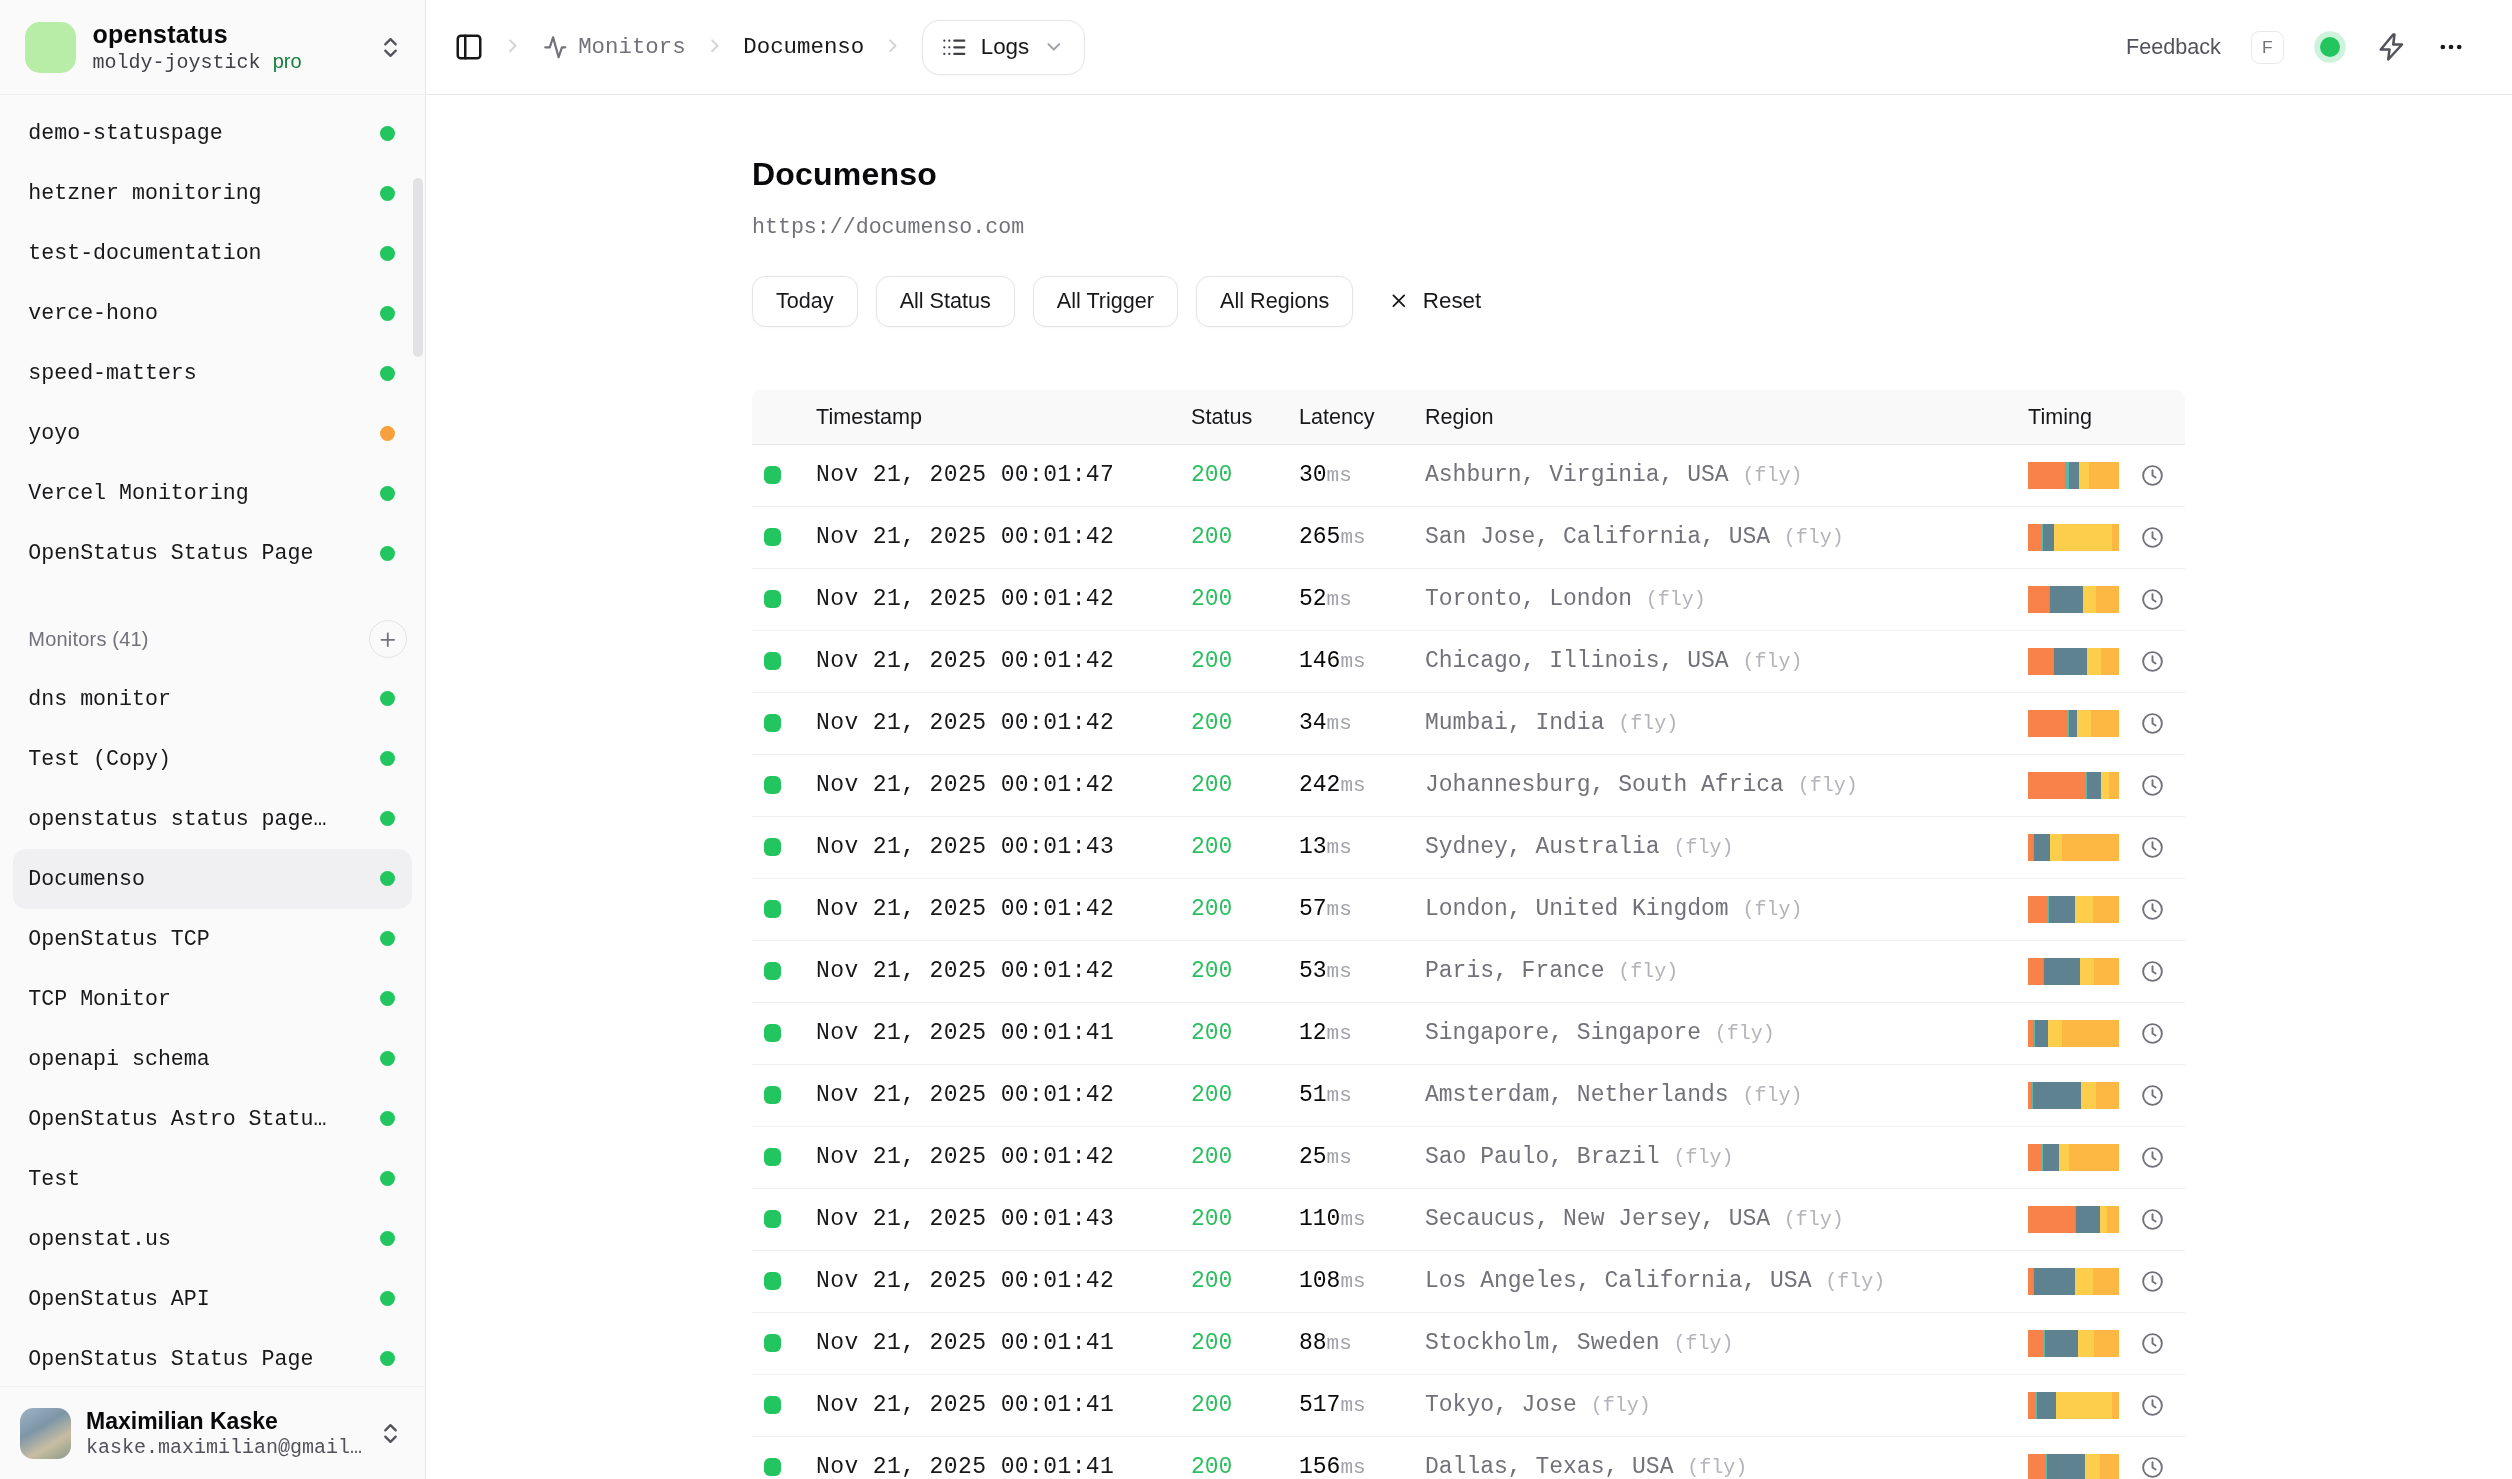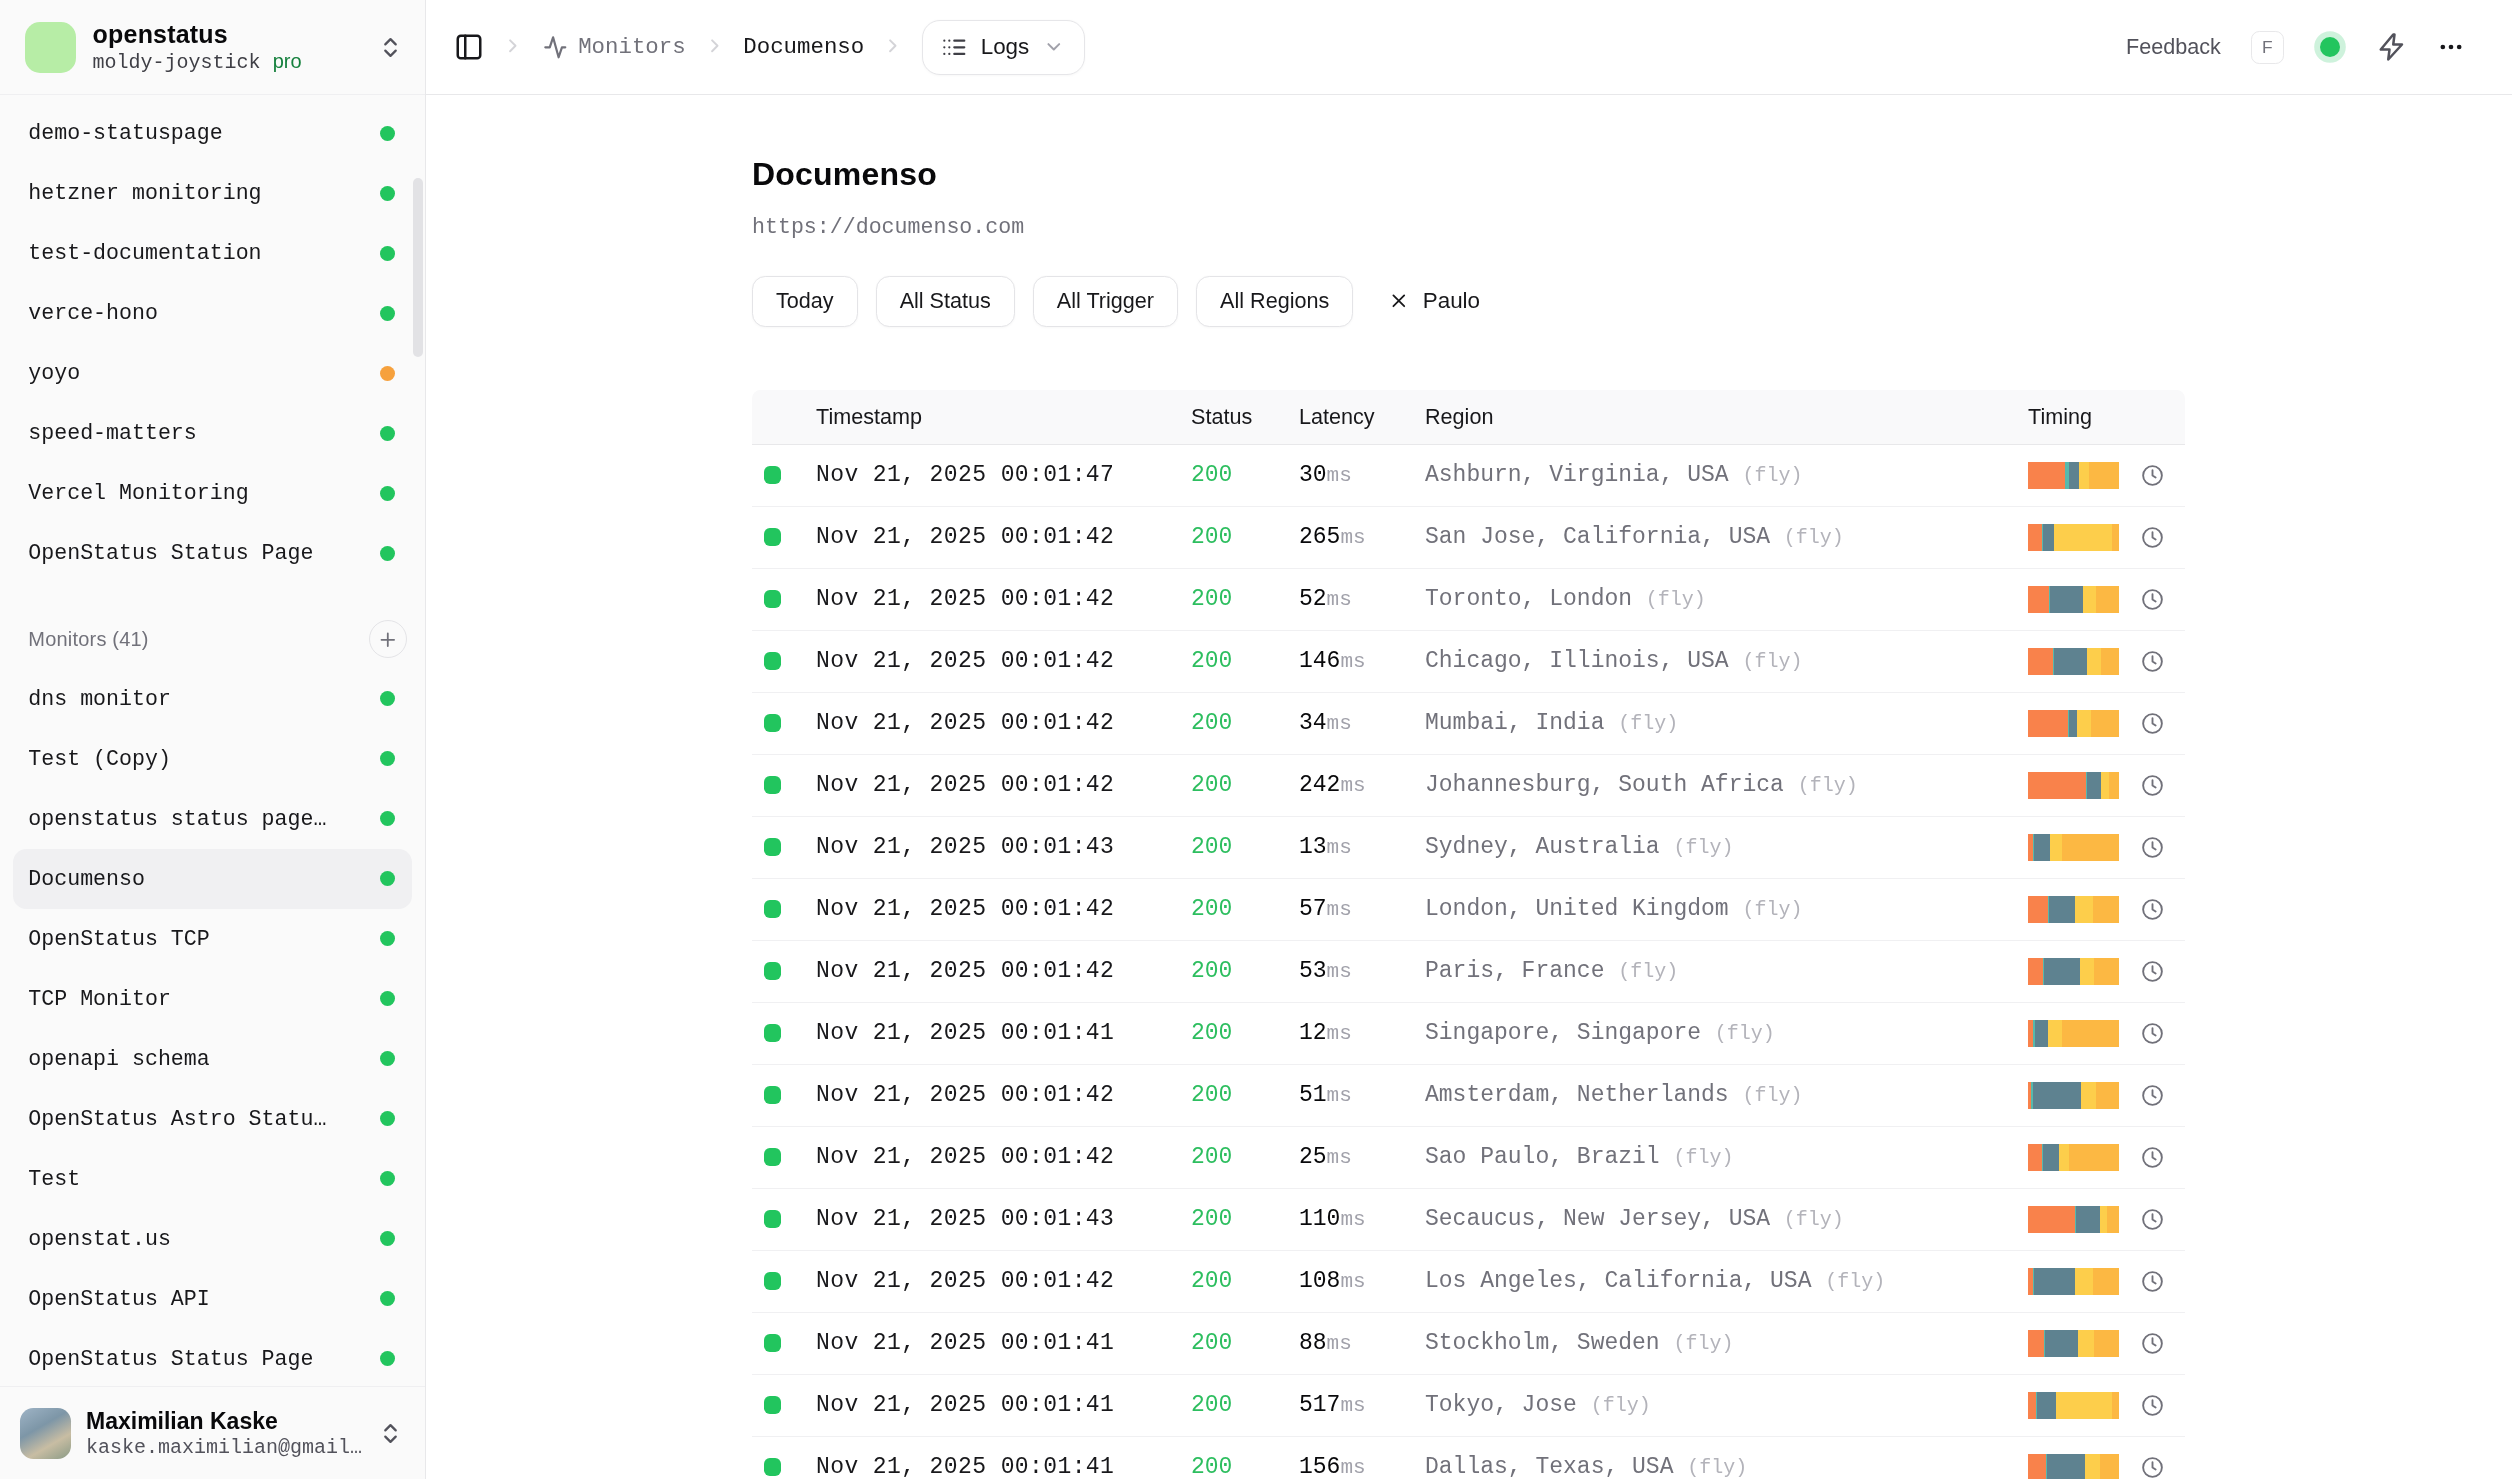--- a/index.html
+++ b/index.html
@@ -113,26 +113,26 @@
           </li>
           <li class="nav-item">
             <span class="label mono">test-documentation</span>
             <span class="dot" style="background: rgb(34, 197, 94);"></span>
           </li>
           <li class="nav-item">
             <span class="label mono">verce-hono</span>
             <span class="dot" style="background: rgb(34, 197, 94);"></span>
           </li>
           <li class="nav-item">
+            <span class="label mono">speed-matters</span>
+            <span class="dot" style="background: rgb(34, 197, 94);"></span>
+          </li>
+          <li class="nav-item">
             <span class="label mono">yoyo</span>
             <span class="dot" style="background: rgb(246, 161, 61);"></span>
-          </li>
-          <li class="nav-item">
-            <span class="label mono">speed-matters</span>
-            <span class="dot" style="background: rgb(34, 197, 94);"></span>
           </li>
           <li class="nav-item">
             <span class="label mono">Vercel Monitoring</span>
             <span class="dot" style="background: rgb(34, 197, 94);"></span>
           </li>
           <li class="nav-item">
             <span class="label mono">OpenStatus Status Page</span>
             <span class="dot" style="background: rgb(34, 197, 94);"></span>
           </li>
         </ul>
@@ -295,21 +295,21 @@
           <button class="filter-btn">Today</button>
           <button class="filter-btn">All Status</button>
           <button class="filter-btn">All Trigger</button>
           <button class="filter-btn">All Regions</button>
           <button class="reset-btn">
             <span class="icon">
               <svg width="21.6" height="21.6" viewBox="0 0 24 24" fill="none" stroke="#18181b" stroke-width="2" stroke-linecap="round">
                   <path d="M18 6 6 18M6 6l12 12"></path>
                 </svg>
             </span>
-            <span>Paulo</span>
+            <span>Reset</span>
           </button>
         </div>
 
         <div class="logtable">
           <div class="trow thead">
             <div class="cell-sq"></div>
             <div class="th">Timestamp</div>
             <div class="th">Status</div>
             <div class="th">Latency</div>
             <div class="th">Region</div>

